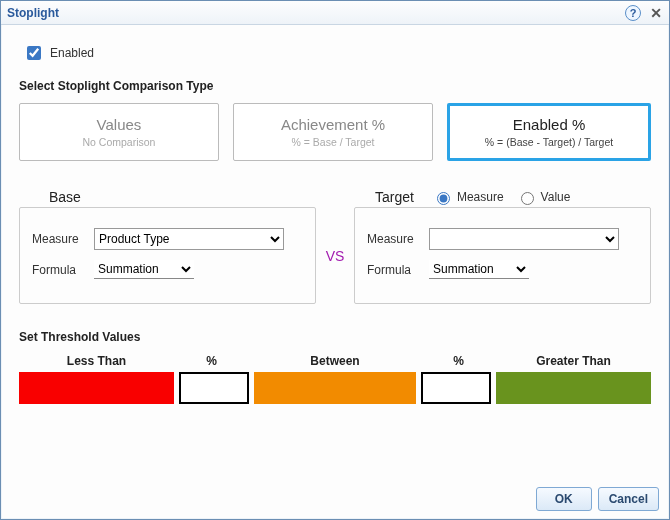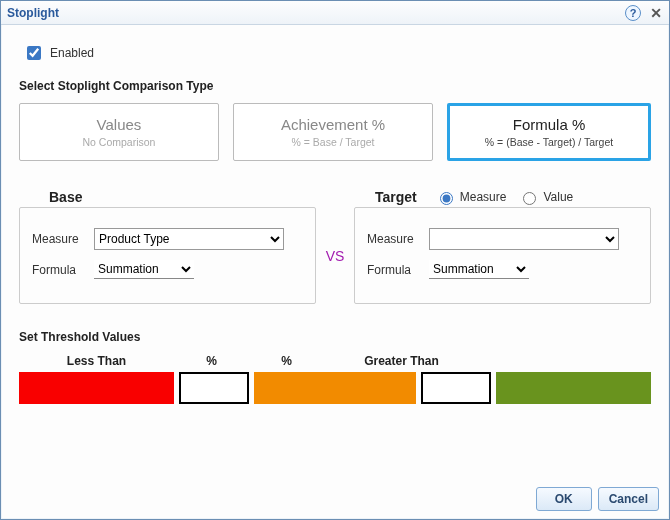--- a/index.html
+++ b/index.html
@@ -95,21 +95,21 @@
   .panel-row select.wide {
     width:190px;height:22px;border:1px solid #999;background:#fff;font-size:12px;
   }
   .panel-row select.narrow {
     width:100px;height:19px;border:none;border-bottom:1px solid #888;background:#fff;font-size:12px;
   }
   .panel-head {
     display:flex;align-items:center;gap:18px;
     font-size:13px;color:#222;margin-bottom:2px;
   }
-  .panel-head .ph-title { font-weight:700;font-size:14px;margin-left:12px; }
+  .panel-head .ph-title { font-weight:400;font-size:14px;margin-left:12px; }
   .panel-head.base { margin-left:18px; }
   .panel-head.target { margin-left:0; }
   .radio-group { display:flex;align-items:center;gap:12px;font-size:12px;color:#333; }
   .radio-group label { display:flex;align-items:center;gap:4px;cursor:pointer; }
   .radio-group input[type=radio]{cursor:pointer;accent-color:#3b78c4;}
   .vs {
     width:38px;display:flex;align-items:center;justify-content:center;
     font-size:14px;color:#a21caf;
   }
 
@@ -178,21 +178,21 @@
     <div class="type-row">
       <div class="type-card">
         <div class="tc-title">Values</div>
         <div class="tc-sub">No Comparison</div>
       </div>
       <div class="type-card">
         <div class="tc-title">Achievement %</div>
         <div class="tc-sub">% = Base / Target</div>
       </div>
       <div class="type-card selected">
-        <div class="tc-title">Formula %</div>
+        <div class="tc-title">Enabled %</div>
         <div class="tc-sub">% = (Base - Target) / Target</div>
       </div>
     </div>
 
 
     <div style="display:flex;align-items:flex-end;">
       <div class="panel-head base" style="flex:1;">
         <span class="ph-title">Base</span>
       </div>
       <div style="width:38px;"></div>
@@ -243,20 +243,21 @@
           </select>
         </div>
       </div>
     </div>
 
     <div class="section-label">Set Threshold Values</div>
 
     <div class="thresh-head-row">
       <div class="th-less">Less Than</div>
       <div class="th-pct1">%</div>
+      <div class="th-betw">Between</div>
       <div class="th-pct2">%</div>
       <div class="th-great">Greater Than</div>
     </div>
 
     <div class="thresh-bar">
       <div class="color-block tb-less"></div>
       <div class="tb-p1"><input class="pct-input" type="text" value="" style=""></div>
       <div class="color-block tb-betw"></div>
       <div class="tb-p2"><input class="pct-input" type="text" value="" style=""></div>
       <div class="color-block tb-great"></div>

